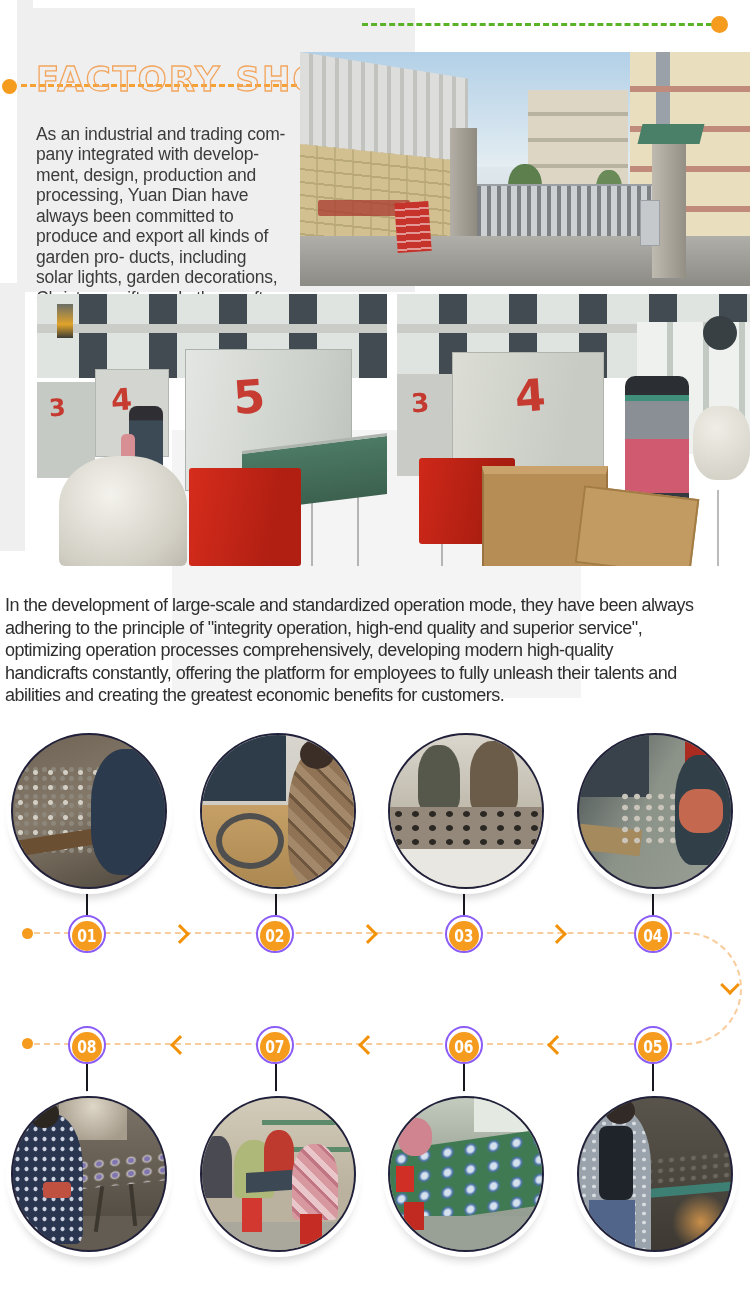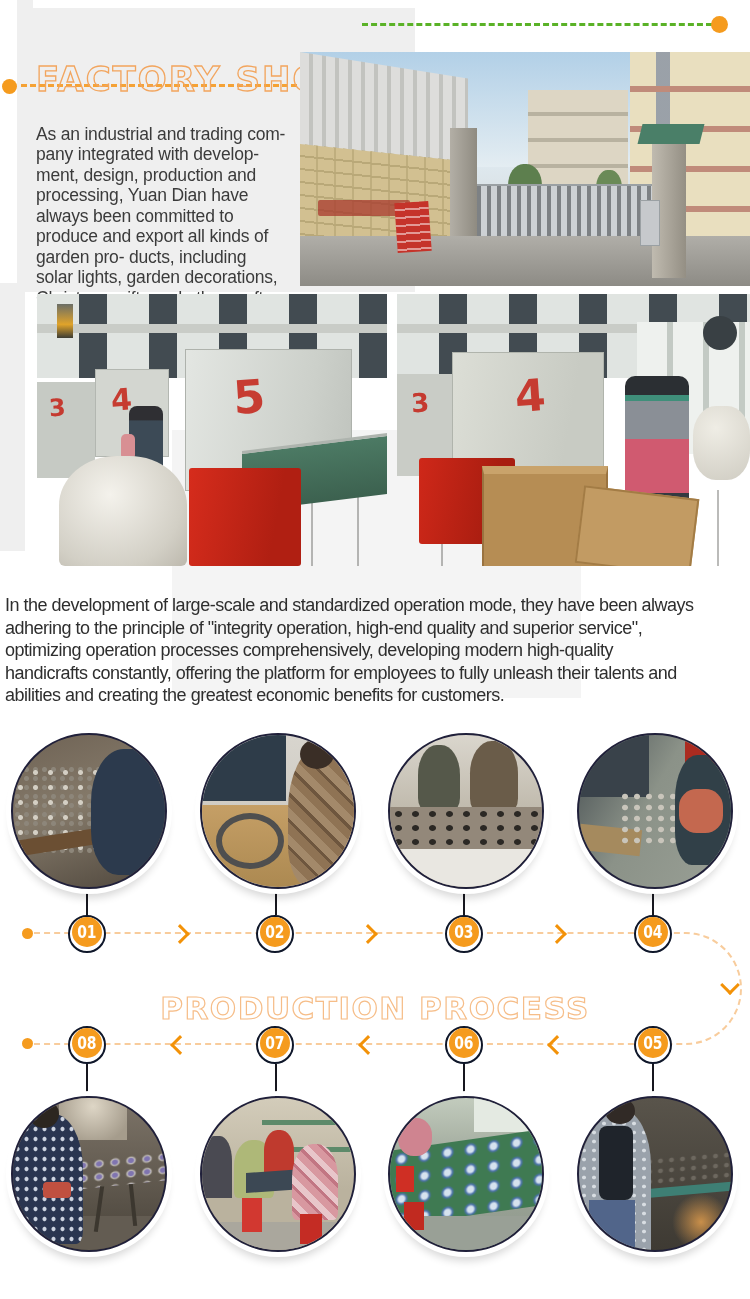--- a/index.html
+++ b/index.html
@@ -108,22 +108,22 @@
   .vline{position:absolute;width:2px;background:#17171f;}
   .vl-r1{top:889px;height:26px;} .vl-r2{top:1064px;height:33px;}
   .flow-dash{position:absolute;border-top:2px dashed #f8cc9c;width:620px;left:34px;}
   .fd1{top:932px;} .fd2{top:1043px;}
   .flow-curve{position:absolute;left:654px;top:932px;width:88px;height:113px;box-sizing:border-box;
         border-top:2px dashed #f8cc9c;border-right:2px dashed #f8cc9c;border-bottom:2px dashed #f8cc9c;
         border-radius:0 58px 58px 0;}
   .dot-flow{width:11px;height:11px;}
   .chev{position:absolute;width:11px;height:11px;border-top:3.5px solid #f39208;border-right:3.5px solid #f39208;}
   .chev-right{transform:rotate(45deg);} .chev-left{transform:rotate(-135deg);} .chev-down{transform:rotate(135deg);}
-  .badge{position:absolute;width:38px;height:38px;border-radius:50%;background:#fff;border:2px solid #0f172a;
-        box-sizing:border-box;display:flex;align-items:flex-start;justify-content:center;}
+  .badge{position:absolute;width:38px;height:38px;border-radius:50%;background:#fff;border:2px solid #8b5cf6;
+        box-sizing:border-box;display:flex;align-items:flex-end;justify-content:center;}
   .badge-inner{width:30px;height:30px;border-radius:50%;background:#f59b1e;display:flex;align-items:center;justify-content:center;}
   .badge-num{color:#fff;font-weight:bold;font-size:17px;transform:scaleX(.82);font-family:"DejaVu Sans",sans-serif;}
   .b-r1{top:915px;} .b-r2{top:1026px;}
   .bx1{left:68px;} .bx2{left:256px;} .bx3{left:445px;} .bx4{left:634px;}
   
   .c1{background:linear-gradient(160deg,#6e6254,#857a6a 45%,#4e463c);}
   .c1-parts{left:0;top:30px;width:100px;height:90px;
         background-image:radial-gradient(#d4cfc4 2px,transparent 3px),radial-gradient(#8d867a 2px,transparent 3px);
         background-size:15px 15px,9px 9px;}
   .c1-worker{left:78px;top:14px;width:78px;height:126px;background:#2c3a4d;border-radius:42% 40% 20% 35%;}
@@ -269,21 +269,20 @@
     <span class="machine-digit d3R">3</span>
     <span class="machine-digit d4R">4</span>
   </div>
 
   <p class="develop">In the development of large-scale and standardized operation mode, they have been always
 adhering to the principle of "integrity operation, high-end quality and superior service",
 optimizing operation processes comprehensively, developing modern high-quality
 handicrafts constantly, offering the platform for employees to fully unleash their talents and
 abilities and creating the greatest economic benefits for customers.</p>
 
-  <h2 class="outline-title process-title">PRODUCTION PROCESS</h2>
 
   <div class="flow-dash fd1"></div>
   <div class="flow-dash fd2"></div>
   <div class="flow-curve"></div>
   <div class="dot dot-flow" style="left:22px;top:928px;"></div>
   <div class="dot dot-flow" style="left:22px;top:1038px;"></div>
   <div class="chev chev-right" style="left:173px;top:927px;"></div>
   <div class="chev chev-right" style="left:361px;top:927px;"></div>
   <div class="chev chev-right" style="left:550px;top:927px;"></div>
   <div class="chev chev-down" style="left:723px;top:978px;"></div>

